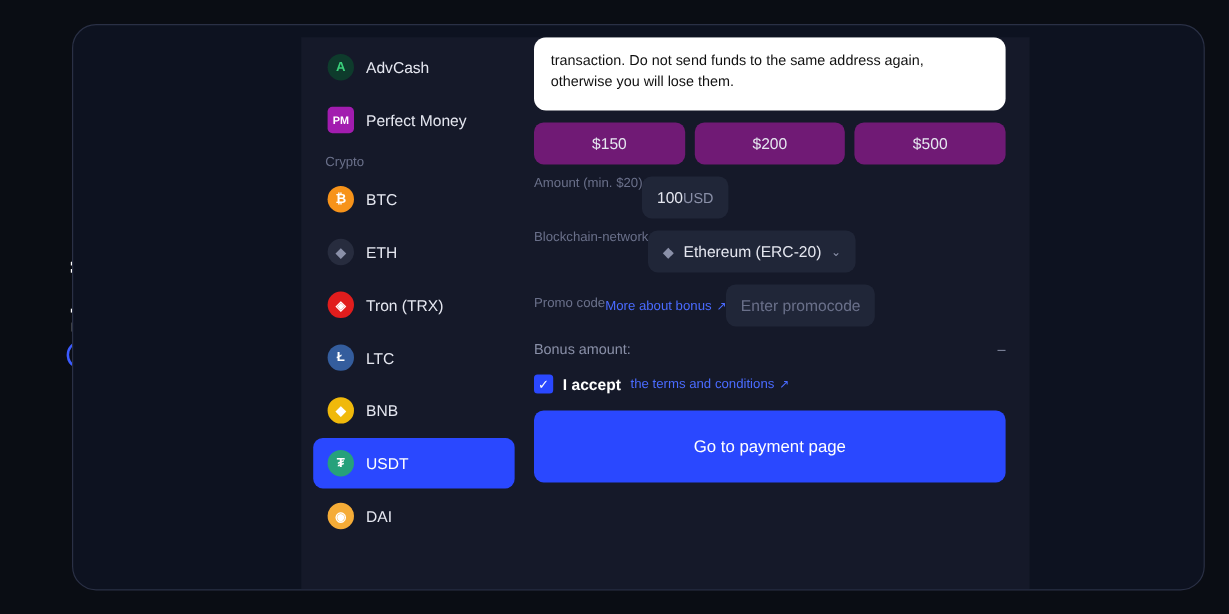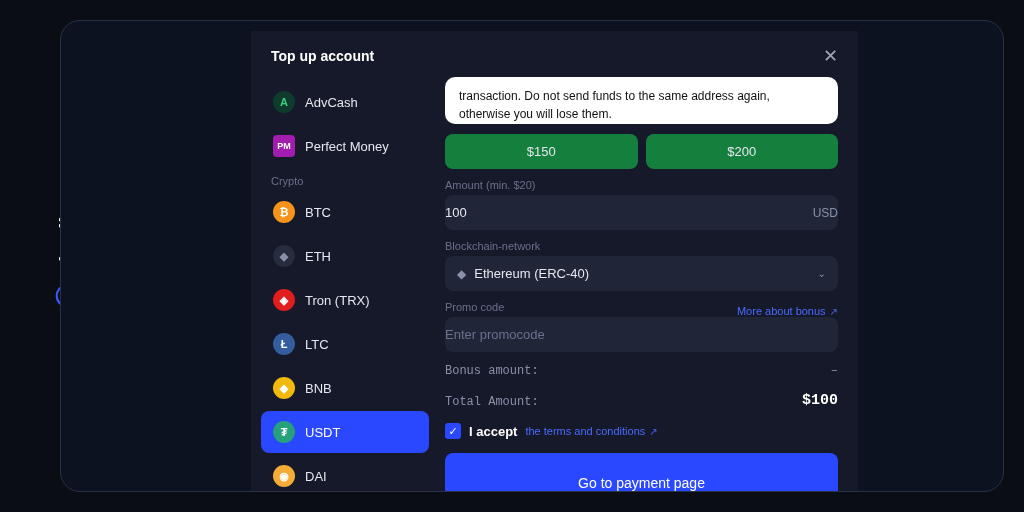--- a/index.html
+++ b/index.html
@@ -115,47 +115,47 @@
   padding: 0 20px 0 16px;
   display: flex;
   flex-direction: column;
   gap: 10px;
   overflow: hidden;
 }
 .info-box {
   background: #fff;
   color: #111;
   border-radius: 10px;
-  padding: 10px 14px 1px;
+  padding: 10px 14px 15px;
   font-size: 12px;
   line-height: 1.5;
 }
 .amount-row {
   display: flex;
   gap: 8px;
 }
 .amount-btn {
   flex: 1;
-  background: #15803d;
+  background: #701a75;
   border: none;
   color: #e5e7f0;
   padding: 10px 0;
   border-radius: 8px;
   font-size: 13px;
   cursor: pointer;
 }
 .field-label {
   font-size: 11px;
   color: #6a708a;
   margin-bottom: 4px;
 }
 .input-wrap {
   background: #202638;
   border-radius: 8px;
-  padding: 10px 0;
+  padding: 10px 12px;
   display: flex;
   align-items: center;
   justify-content: space-between;
   font-size: 13px;
   color: #e5e7f0;
 }
 .input-wrap .suffix {
   color: #8a90a8;
   font-size: 12px;
 }
@@ -178,41 +178,40 @@
   color: #8a90a8;
   font-size: 10px;
 }
 .eth-ico {
   color: #8a90a8;
   font-size: 12px;
 }
 .promo-row {
   display: flex;
   justify-content: space-between;
-  align-items: flex-end;
+  align-items: center;
 }
 .link {
   color: #4a6bff;
   font-size: 11px;
   cursor: pointer;
   display: inline-flex;
   align-items: center;
   gap: 4px;
 }
 .ext-icon {
   font-size: 10px;
 }
 .bonus-row, .total-row {
   display: flex;
   justify-content: space-between;
-  align-items: flex-end;
+  align-items: center;
   font-size: 12px;
   color: #8a90a8;
   padding: 2px 0;
-  font-family: Liberation Mono, monospace;
 }
 .total-row .val {
   color: #fff;
   font-size: 15px;
   font-weight: 600;
 }
 .accept-row {
   display: flex;
   align-items: center;
   gap: 8px;
@@ -238,36 +237,32 @@
   background: #2a48ff;
   border: none;
   color: #fff;
   padding: 22px 0;
   border-radius: 8px;
   font-size: 14px;
   font-weight: 500;
   cursor: pointer;
   margin-top: 4px;
 }
-.group { display: flex; flex-direction: column; }
+.group { display: flex; flex-direction: row; }
 </style>
 </head>
 <body>
 
 <div class="binolla-logo">
   <span class="binolla-mark">ⓜ</span>
   <span>Binolla</span>
 </div>
 
 <div class="modal-wrap">
   <div class="modal-inner">
-    <div class="modal-header">
-      <div class="modal-title">Top up account</div>
-      <div class="close-btn">✕</div>
-    </div>
     <div class="modal-body">
       <div class="sidebar">
         <div class="sidebar-item">
           <span class="si-icon" style="background:#0e3b2c;color:#3ad07a">A</span>
           <span>AdvCash</span>
         </div>
         <div class="sidebar-item">
           <span class="si-icon" style="background:#a21caf;color:#fff;border-radius:4px;font-size:9px">PM</span>
           <span>Perfect Money</span>
         </div>
@@ -301,35 +296,36 @@
           <span>DAI</span>
         </div>
       </div>
 
       <div class="content">
         <div class="info-box">transaction. Do not send funds to the same address again, otherwise you will lose them.</div>
 
         <div class="amount-row">
           <button class="amount-btn">$150</button>
           <button class="amount-btn">$200</button>
+          <button class="amount-btn">$500</button>
         </div>
 
         <div class="group">
           <div class="field-label">Amount (min. $20)</div>
           <div class="input-wrap">
             <span>100</span>
             <span class="suffix">USD</span>
           </div>
         </div>
 
         <div class="group">
           <div class="field-label">Blockchain-network</div>
           <div class="select-wrap">
             <span class="eth-ico">◆</span>
-            <span>Ethereum (ERC-40)</span>
+            <span>Ethereum (ERC-20)</span>
             <span class="chev">⌄</span>
           </div>
         </div>
 
         <div class="group">
           <div class="promo-row">
             <div class="field-label">Promo code</div>
             <span class="link">
               <span>More about bonus</span>
               <span class="ext-icon">↗</span>
@@ -338,24 +334,20 @@
           <div class="input-wrap">
             <span class="placeholder">Enter promocode</span>
           </div>
         </div>
 
         <div class="bonus-row">
           <span>Bonus amount:</span>
           <span>–</span>
         </div>
 
-        <div class="total-row">
-          <span>Total Amount:</span>
-          <span class="val">$100</span>
-        </div>
 
         <div class="accept-row">
           <span class="checkbox">✓</span>
           <span class="bold">I accept</span>
           <span class="link">
             <span>the terms and conditions</span>
             <span class="ext-icon">↗</span>
           </span>
         </div>
 

